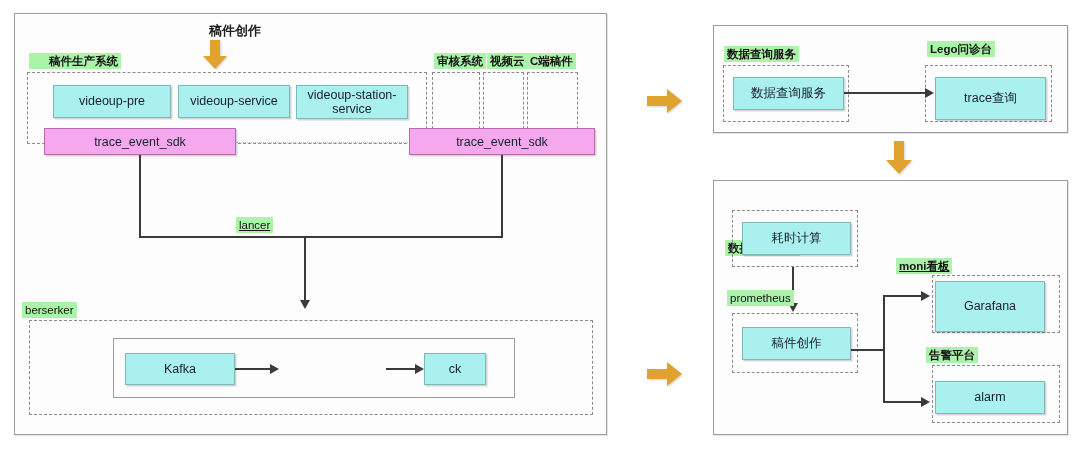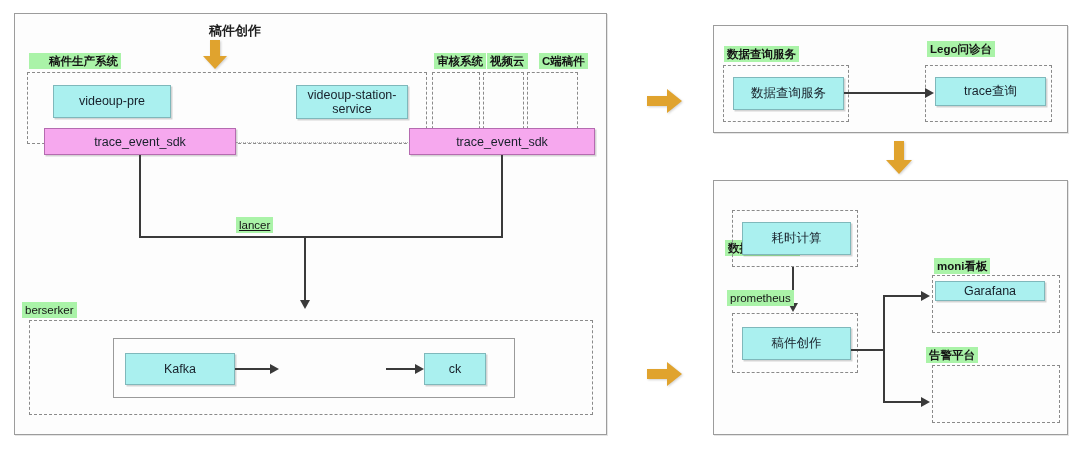--- a/index.html
+++ b/index.html
@@ -112,27 +112,28 @@
       <polygon points="8,0 18,0 18,16 25,16 13,29 1,16 8,16" fill="#e0a32e"></polygon>
     </svg>
   </div>
 
   <div class="abs label-green" style="left:29px; top:53px;padding-left:20px;">稿件生产系统</div>
 
   <div class="abs dashed" style="left:27px; top:72px; width:400px; height:72px;"></div>
 
   <div class="abs label-green" style="left:434px; top:53px;">审核系统</div>
   <div class="abs label-green" style="left:487px; top:53px;">视频云</div>
-  <div class="abs label-green" style="left:527px; top:53px;margin-left:12px;">C端稿件</div>
+  <div class="abs label-green" style="left:527px; top:53px;">C端稿件</div>
 
   <div class="abs dashed" style="left:432px; top:72px; width:48px; height:72px;"></div>
   <div class="abs dashed" style="left:483px; top:72px; width:41px; height:72px;"></div>
   <div class="abs dashed" style="left:527px; top:72px; width:51px; height:72px;"></div>
 
   <div class="abs node-cyan" style="left:53px; top:85px; width:118px; height:33px;">videoup-pre</div>
+  <div class="abs node-cyan" style="left:178px; top:85px; width:112px; height:33px;">videoup-service</div>
   <div class="abs node-cyan" style="left:296px; top:85px; width:112px; height:33px; padding:16px 4px;">videoup-station-service</div>
 
   <div class="abs dot-link" style="left:236px; top:142px; width:174px;"></div>
 
   <div class="abs node-pink" style="left:44px; top:128px; width:192px; height:27px;">trace_event_sdk</div>
   <div class="abs node-pink" style="left:409px; top:128px; width:186px; height:27px;">trace_event_sdk</div>
 
   <div class="abs line-v" style="left:139px; top:155px; height:83px;"></div>
   <div class="abs line-v" style="left:501px; top:155px; height:83px;"></div>
   <div class="abs line-h" style="left:139px; top:236px; width:364px;"></div>
@@ -169,21 +170,21 @@
   </div>
 
   <div class="abs panel" style="left:713px; top:25px; width:355px; height:108px;"></div>
 
   <div class="abs label-green" style="left:724px; top:46px;">数据查询服务</div>
   <div class="abs dashed" style="left:723px; top:65px; width:126px; height:57px;"></div>
   <div class="abs node-cyan" style="left:733px; top:77px; width:111px; height:33px;">数据查询服务</div>
 
   <div class="abs label-green" style="left:927px; top:41px;">Lego问诊台</div>
   <div class="abs dashed" style="left:925px; top:65px; width:127px; height:57px;"></div>
-  <div class="abs node-cyan" style="left:935px; top:77px; width:111px; height:29px;">trace查询</div>
+  <div class="abs node-cyan" style="left:935px; top:77px; width:111px; height:43px;">trace查询</div>
 
   <div class="abs line-h" style="left:844px; top:92px; width:83px;"></div>
   <div class="abs arrow-r" style="left:925px; top:88px;"></div>
 
   <div class="abs panel" style="left:713px; top:180px; width:355px; height:255px;"></div>
 
   <div class="abs label-green" style="left:725px; top:192px;margin-top:48px;">数据计算服务</div>
   <div class="abs dashed" style="left:732px; top:210px; width:126px; height:57px;"></div>
   <div class="abs node-cyan" style="left:742px; top:222px; width:109px; height:33px;">耗时计算</div>
 
@@ -194,20 +195,21 @@
   <div class="abs dashed" style="left:732px; top:313px; width:126px; height:60px;"></div>
   <div class="abs node-cyan" style="left:742px; top:327px; width:109px; height:33px;">稿件创作</div>
 
   <div class="abs line-h" style="left:851px; top:349px; width:34px;"></div>
   <div class="abs line-v" style="left:883px; top:295px; height:108px;"></div>
   <div class="abs line-h" style="left:883px; top:295px; width:40px;"></div>
   <div class="abs arrow-r" style="left:921px; top:291px;"></div>
   <div class="abs line-h" style="left:883px; top:401px; width:40px;"></div>
   <div class="abs arrow-r" style="left:921px; top:397px;"></div>
 
-  <div class="abs label-green" style="left:934px; top:258px;">moni看板</div>
+  <div class="abs label-green" style="left:896px; top:258px;text-decoration:underline;">moni看板</div>
   <div class="abs dashed" style="left:932px; top:275px; width:128px; height:58px;"></div>
-  <div class="abs node-cyan" style="left:935px; top:281px; width:110px; height:20px;">Garafana</div>
+  <div class="abs node-cyan" style="left:935px; top:281px; width:110px; height:51px;">Garafana</div>
 
   <div class="abs label-green" style="left:926px; top:347px;">告警平台</div>
   <div class="abs dashed" style="left:932px; top:365px; width:128px; height:58px;"></div>
+  <div class="abs node-cyan" style="left:935px; top:381px; width:110px; height:33px;">alarm</div>
 
 </div>
 
 </body></html>

